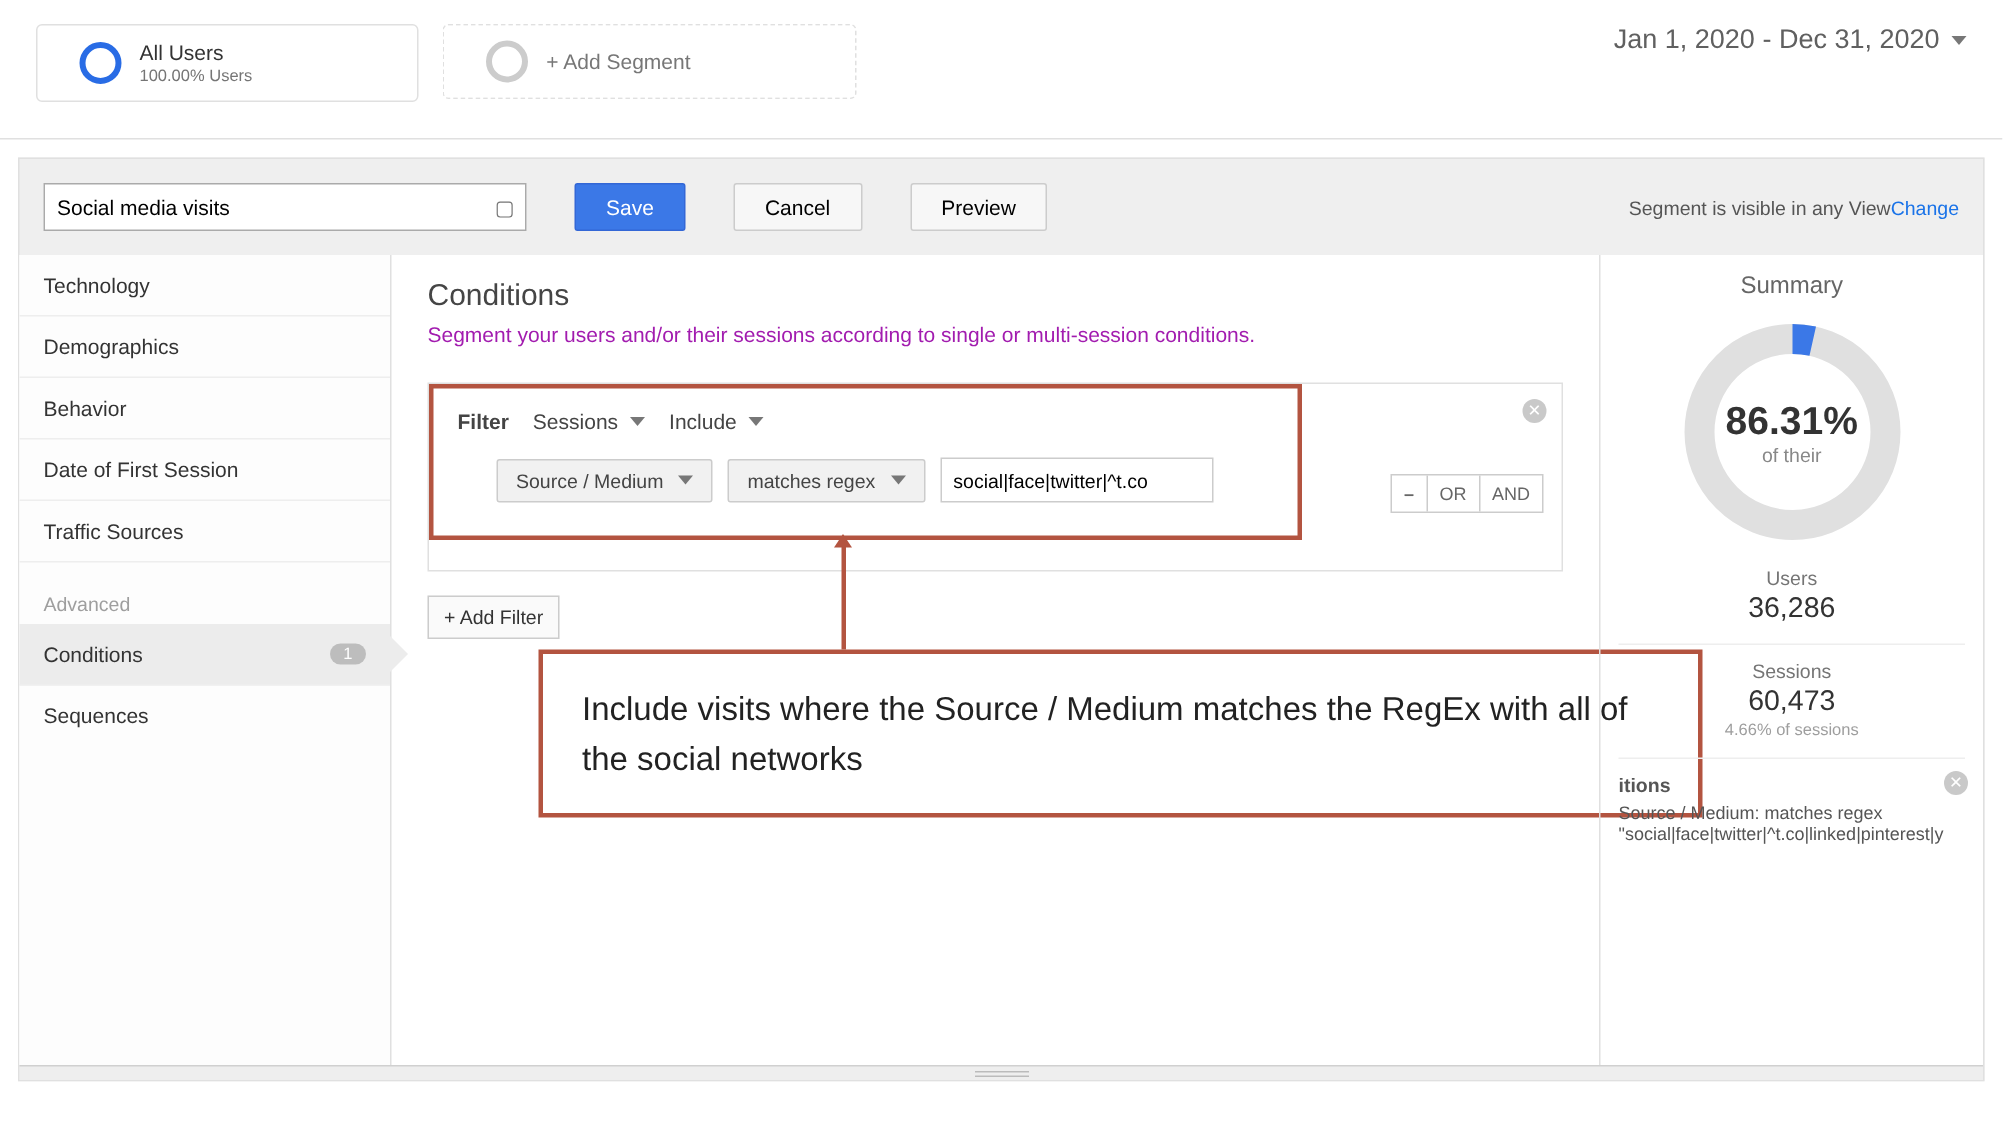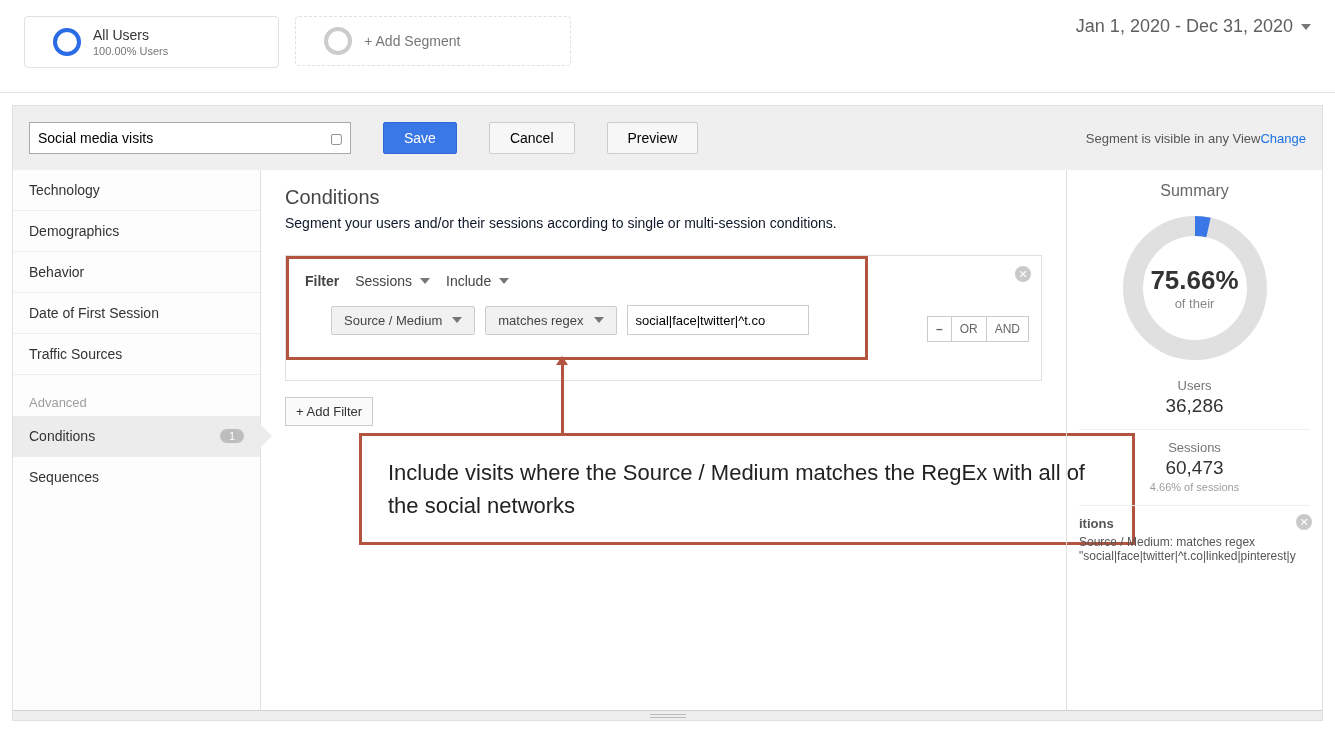--- a/index.html
+++ b/index.html
@@ -161,21 +161,21 @@
     padding: 16px 24px;
     position: relative;
   }
   .center h2 {
     font-size: 20px;
     font-weight: normal;
     color: #454545;
     margin-bottom: 6px;
   }
   .center .subtitle {
-    color: #0f172a;
+    color: #a21caf;
     font-size: 14px;
     margin-bottom: 24px;
   }
   .filter-card {
     border: 1px solid #e0e0e0;
     padding: 0;
     position: relative;
   }
   .filter-inner {
     padding: 16px 18px 22px 18px;
@@ -444,21 +444,21 @@
     </div>
 
     <div class="summary">
       <h3>Summary</h3>
       <div class="donut-wrap">
         <svg width="160" height="160" viewBox="0 0 160 160">
           <circle cx="80" cy="80" r="62" fill="none" stroke="#e0e0e0" stroke-width="20"></circle>
           <circle id="donut-arc" cx="80" cy="80" r="62" fill="none" stroke="#3b78e7" stroke-width="20" stroke-dasharray="13.634512116579703 389.55748904513433"></circle>
         </svg>
         <div class="donut-center">
-          <div class="donut-pct">75.66%</div>
+          <div class="donut-pct">86.31%</div>
           <div class="donut-sub">of their</div>
         </div>
       </div>
       <div class="stat">
         <div class="label">Users</div>
         <div class="value">36,286</div>
       </div>
       <div class="stat">
         <div class="label">Sessions</div>
         <div class="value">60,473</div>

